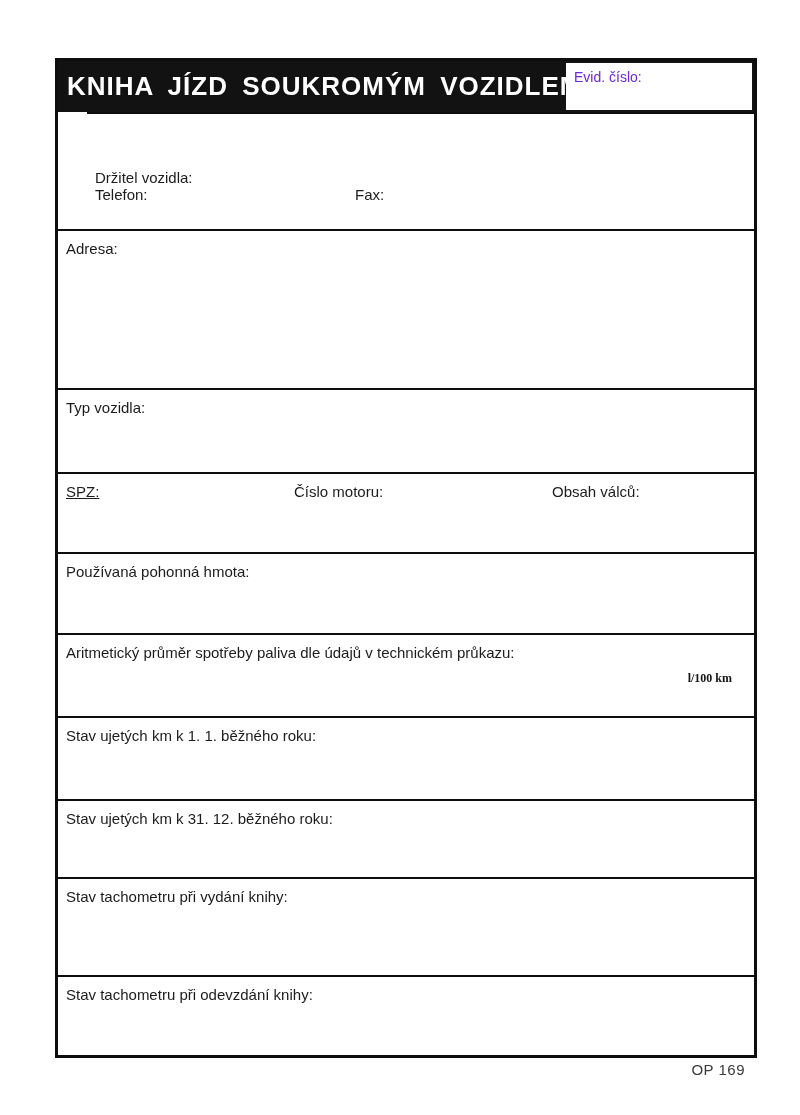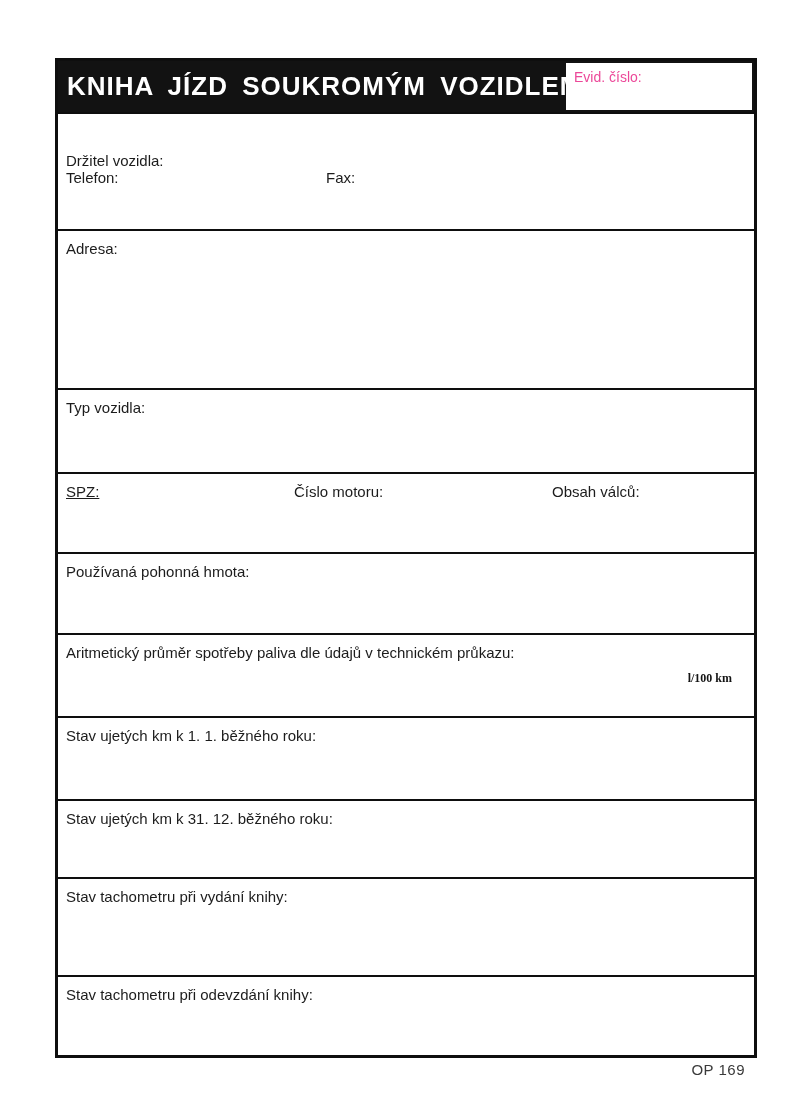--- a/index.html
+++ b/index.html
@@ -57,39 +57,40 @@
     top: 2px;
     right: 2px;
     width: 186px;
     height: 47px;
     background: #ffffff;
     box-sizing: border-box;
     padding: 5px 8px;
   }
   .evid-label {
     font-size: 14px;
-    color: #ec4899;
+    color: #6d28d9;
   }
 
   
   .field-label {
     font-size: 15px;
     color: #1c1c1c;
     line-height: 1.15;
   }
   .pad {
     padding: 9px 10px 0 8px;
   }
 
   
   .sec-holder {
     display: flex;
     flex-direction: column;
-    justify-content: center;
-    padding-bottom: 13px;
+    justify-content: flex-end;
+    padding-bottom: 25px;
+    margin-left: 29px;
   }
   .phone-fax-row {
     position: relative;
     padding-left: 8px;
   }
   .fax-label {
     position: absolute;
     left: 268px;
     top: 0;
   }

